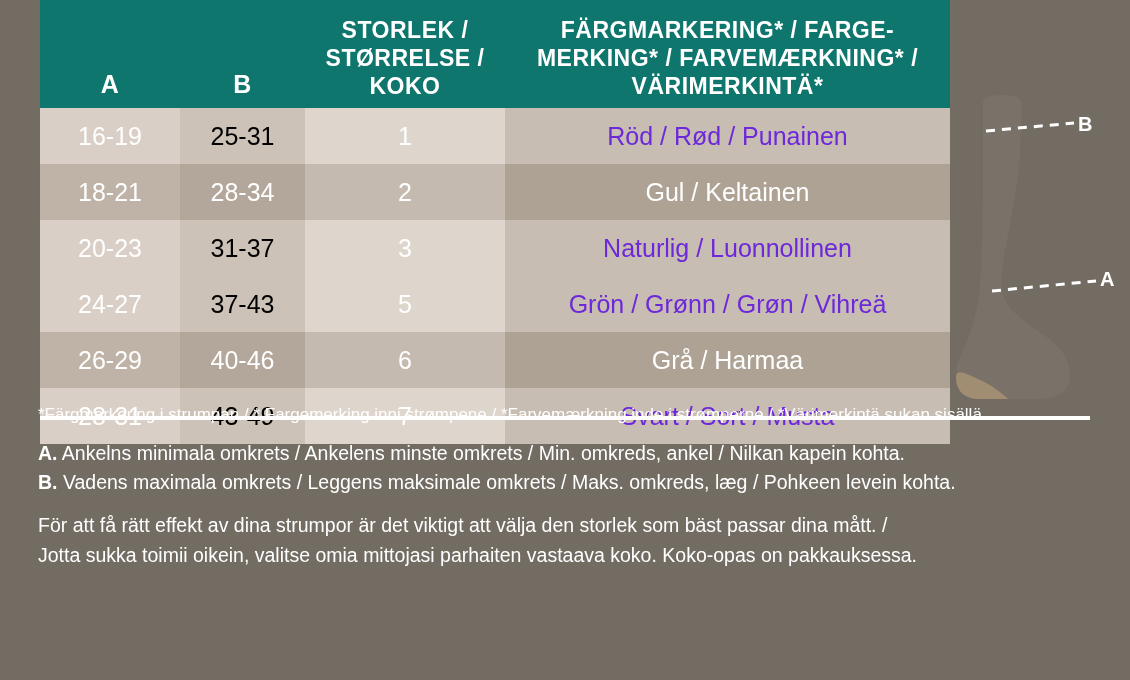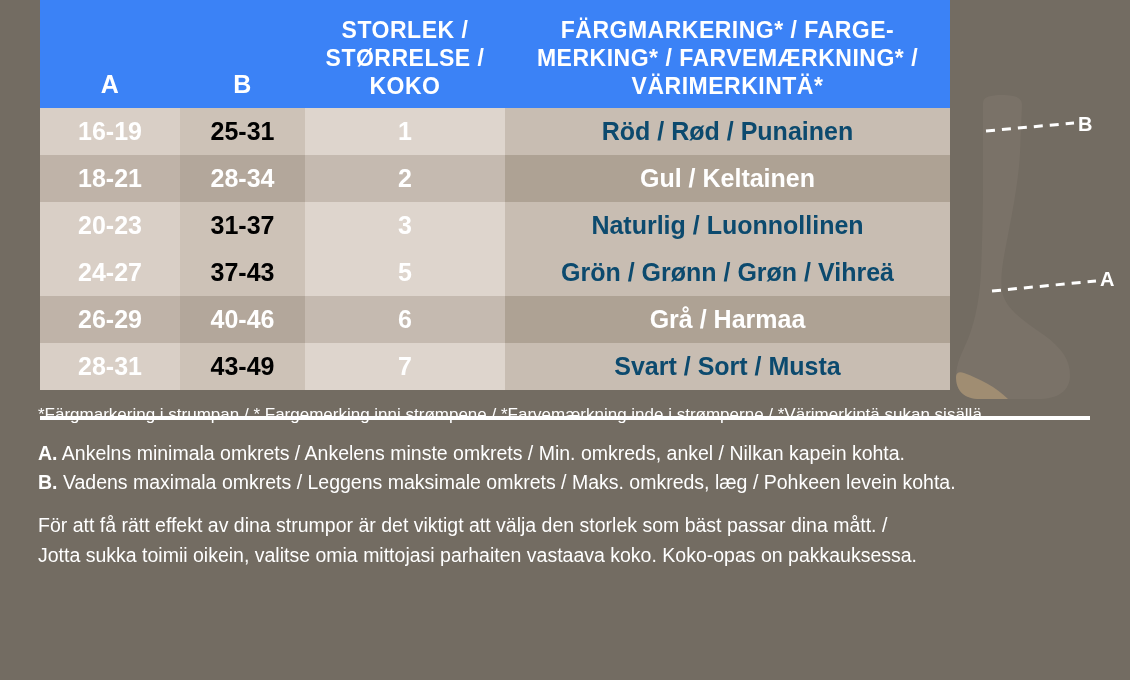--- a/index.html
+++ b/index.html
@@ -30,21 +30,21 @@
     border-collapse: collapse;
     width: 910px;
     table-layout: fixed;
   }
   table.size-table col.c-a { width: 140px; }
   table.size-table col.c-b { width: 125px; }
   table.size-table col.c-size { width: 200px; }
   table.size-table col.c-color { width: 445px; }
 
   thead th {
-    background: #3b82f6;
+    background: #0f766e;
     color: #ffffff;
     font-weight: bold;
     vertical-align: bottom;
     padding: 0 6px 10px 6px;
     height: 108px;
     box-sizing: border-box;
     letter-spacing: 0.5px;
   }
   th.h-a, th.h-b {
     font-size: 25px;
@@ -58,36 +58,36 @@
     padding-bottom: 8px;
   }
   th.h-color {
     font-size: 23px;
     line-height: 1.22;
     text-align: center;
     padding-bottom: 8px;
   }
 
   tbody td {
-    height: 38px;
+    height: 56px;
     text-align: center;
     color: #ffffff;
     font-size: 25px;
-    font-weight: bold;
-    padding: 9px 4px;
+    font-weight: normal;
+    padding: 0 4px;
     box-sizing: border-box;
     white-space: nowrap;
   }
   tbody tr.odd td.col-a  { background: #d9cfc6; color: #ffffff; }
   tbody tr.even td.col-a { background: #bfb3a8; color: #ffffff; }
   tbody tr.odd td.col-b  { background: #cdc2b7; color: #000000; }
   tbody tr.even td.col-b { background: #b3a79b; color: #ffffff; }
   tbody tr.odd td.col-size  { background: #ded5cd; color: #ffffff; }
   tbody tr.even td.col-size { background: #c5bab0; color: #ffffff; }
-  tbody tr.odd td.col-color  { background: #c8bdb2; color: #0c4a6e; }
+  tbody tr.odd td.col-color  { background: #c8bdb2; color: #6d28d9; }
   tbody tr.even td.col-color { background: #aea294; color: #ffffff; }
 
   
   .divider {
     position: absolute;
     left: 40px;
     top: 416px;
     width: 1050px;
     height: 4px;
     background: #ffffff;

